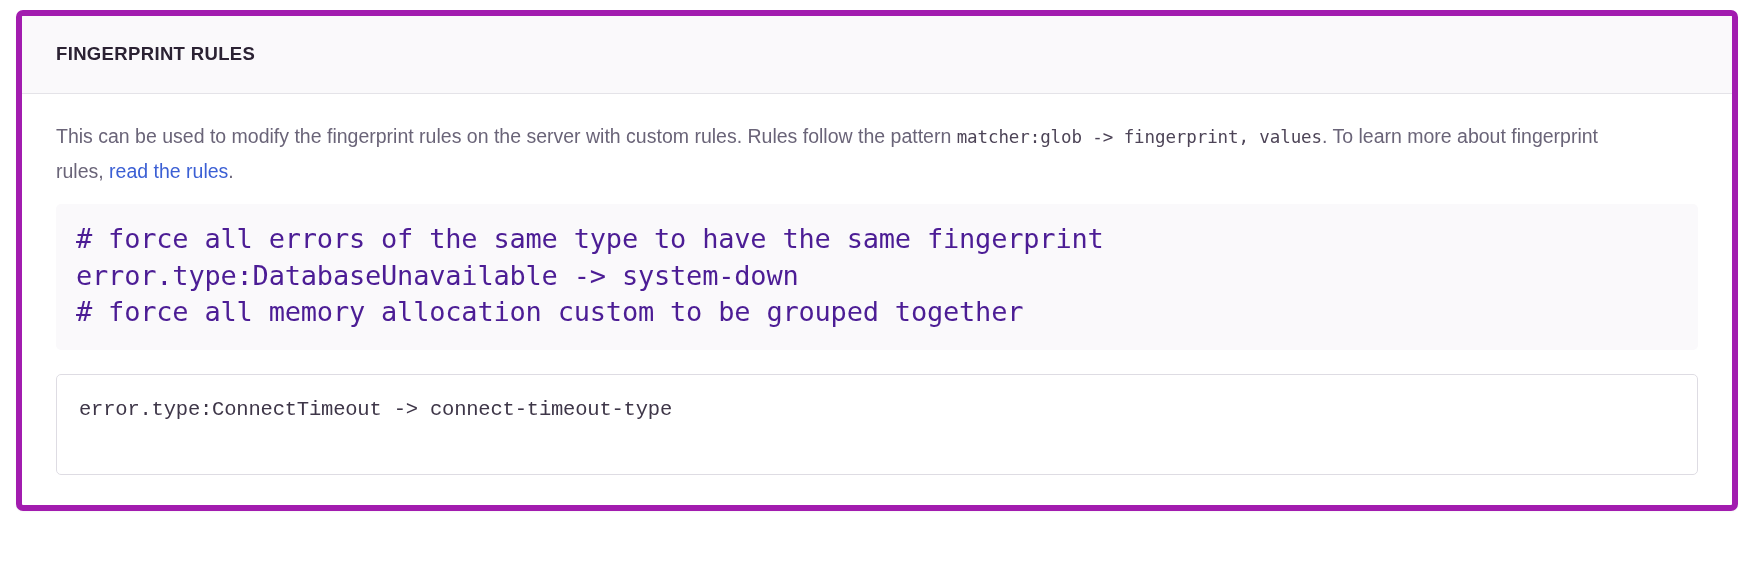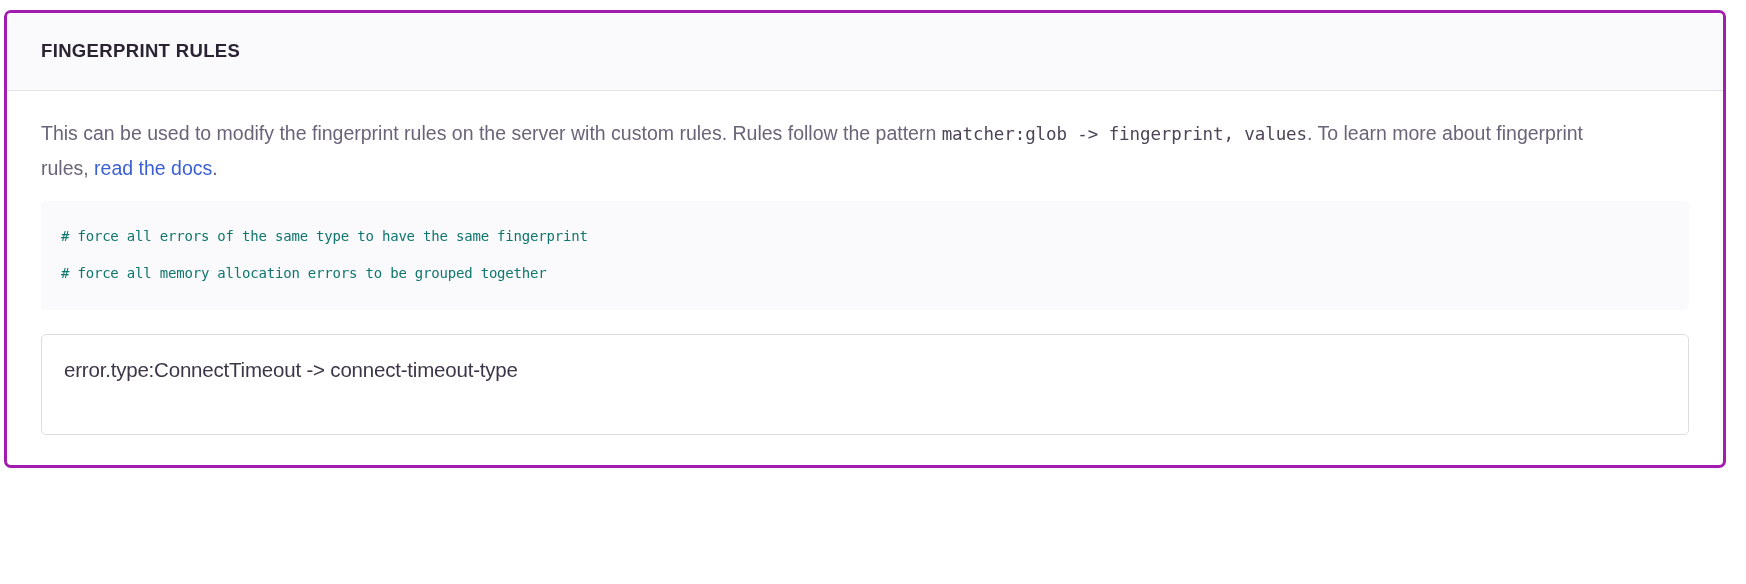--- a/index.html
+++ b/index.html
@@ -9,26 +9,26 @@
   body {
     width: 1746px;
     height: 584px;
     background: #ffffff;
     font-family: "Liberation Sans", sans-serif;
     -webkit-font-smoothing: antialiased;
   }
 
   .panel {
     position: absolute;
-    left: 4px;
+    left: 16px;
     top: 10px;
     width: 1722px;
     box-sizing: border-box;
     background: #ffffff;
-    border: 3px solid #a21caf;
+    border: 6px solid #a21caf;
     border-radius: 7px;
     box-shadow: 0 1px 2px rgba(43, 34, 51, 0.04);
     overflow: hidden;
   }
 
   .panel-header {
     box-sizing: border-box;
     height: 78px;
     background: #faf9fb;
     border-bottom: 1px solid #e4e3e8;
@@ -74,61 +74,62 @@
 
   .code-block {
     background: #faf9fb;
     border-radius: 5px;
     padding: 17px 20px 19px 20px;
     margin: 0 0 24px 0;
   }
 
   .code-line {
     font-family: "DejaVu Sans Mono", "Liberation Mono", monospace;
-    font-size: 14px;
+    font-size: 27px;
     line-height: 36.5px;
-    color: #0f766e;
+    color: #4c1d95;
     white-space: pre;
     letter-spacing: -0.2px;
   }
 
   .rules-textarea {
     display: block;
     box-sizing: border-box;
     width: 100%;
     height: 101px;
     resize: none;
     background: #ffffff;
     border: 1px solid #dedce3;
     border-radius: 5px;
     padding: 19px 22px;
-    font-family: Liberation Sans, sans-serif;
+    font-family: Liberation Mono, monospace;
     font-size: 20.5px;
     line-height: 32px;
     color: #3e3648;
     letter-spacing: -0.2px;
     outline: none;
   }
 </style>
 </head>
 <body>
 
 <div class="panel">
 
   <div class="panel-header">
     <div class="panel-title">FINGERPRINT RULES</div>
   </div>
 
   <div class="panel-body">
 
     <p class="description">
-      <span>This can be used to modify the fingerprint rules on the server with custom rules. Rules follow the pattern </span><code>matcher:glob -&gt; fingerprint, values</code><span>. To learn more about fingerprint rules, </span><a href="#">read the docs</a><span>.</span>
+      <span>This can be used to modify the fingerprint rules on the server with custom rules. Rules follow the pattern </span><code>matcher:glob -&gt; fingerprint, values</code><span>. To learn more about fingerprint rules, </span><a href="#">read the rules</a><span>.</span>
     </p>
 
     <div class="code-block">
       <div class="code-line"># force all errors of the same type to have the same fingerprint</div>
-      <div class="code-line"># force all memory allocation errors to be grouped together</div>
+      <div class="code-line">error.type:DatabaseUnavailable -&gt; system-down</div>
+      <div class="code-line"># force all memory allocation custom to be grouped together</div>
     </div>
 
     <textarea class="rules-textarea" spellcheck="false" placeholder="" style="">error.type:ConnectTimeout -&gt; connect-timeout-type</textarea>
 
   </div>
 </div>
 
 </body></html>

